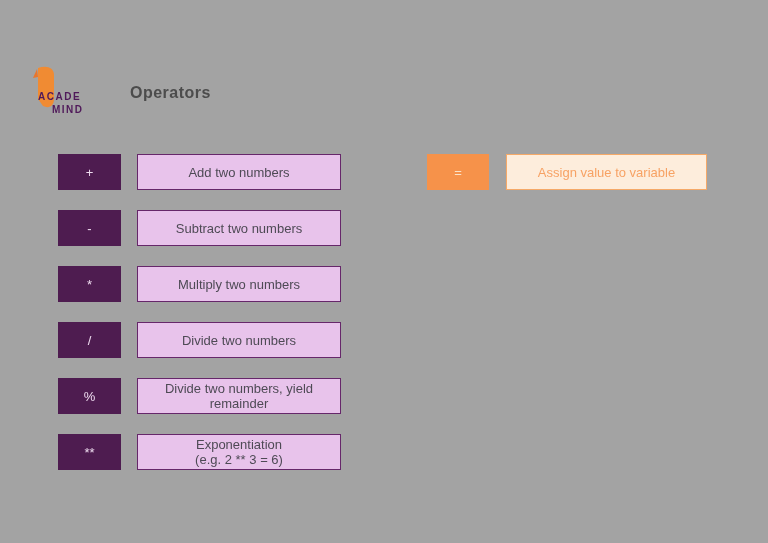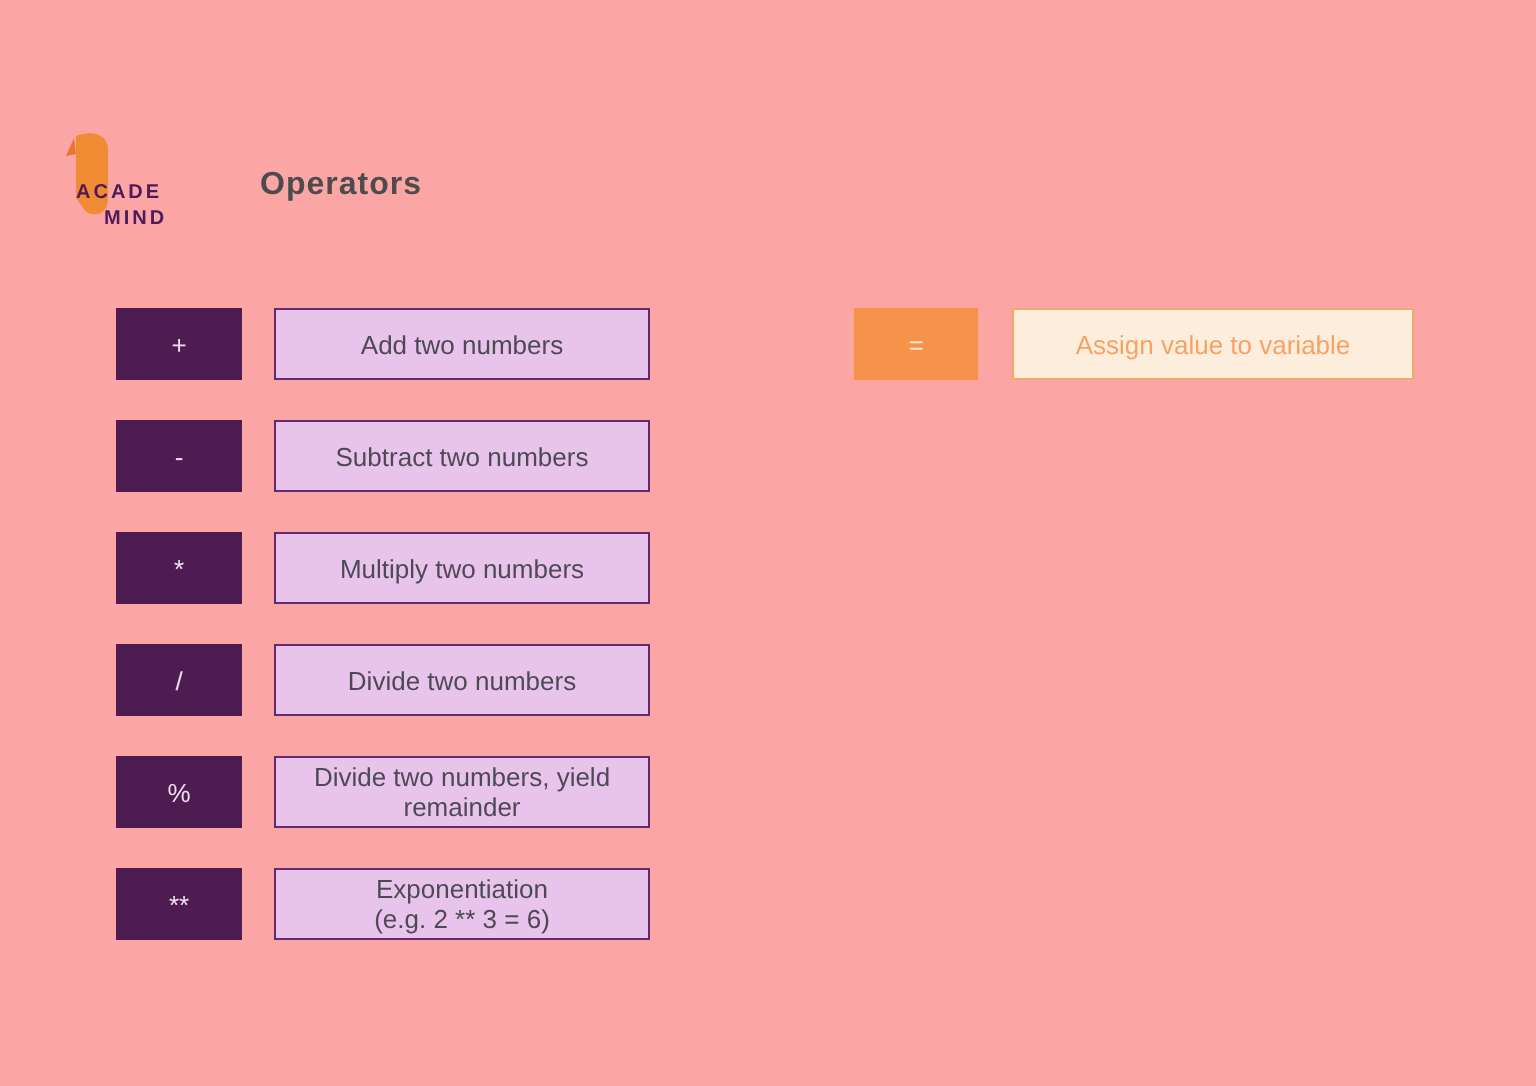--- a/index.html
+++ b/index.html
@@ -5,21 +5,21 @@
   html, body {
     margin: 0;
     padding: 0;
     background: #ffffff;
     font-family: "Liberation Sans", "DejaVu Sans", sans-serif;
   }
   .canvas {
     position: relative;
     width: 768px;
     height: 543px;
-    background: #fca5a5;
+    background: #a3a3a3;
     overflow: hidden;
   }
 
   
   .logo {
     position: absolute;
     left: 28px;
     top: 66px;
     width: 100px;
     height: 56px;
@@ -75,21 +75,21 @@
     height: 36px;
     background: #4e1c50;
     color: #eedcef;
     font-size: 13px;
     display: flex;
     align-items: center;
     justify-content: center;
     box-sizing: border-box;
   }
   .desc-box {
-    width: 188px;
+    width: 204px;
     height: 36px;
     margin-left: 16px;
     background: #e8c3eb;
     border: 1px solid #66276a;
     color: #4e4a55;
     font-size: 13px;
     line-height: 15px;
     display: flex;
     align-items: center;
     justify-content: center;

